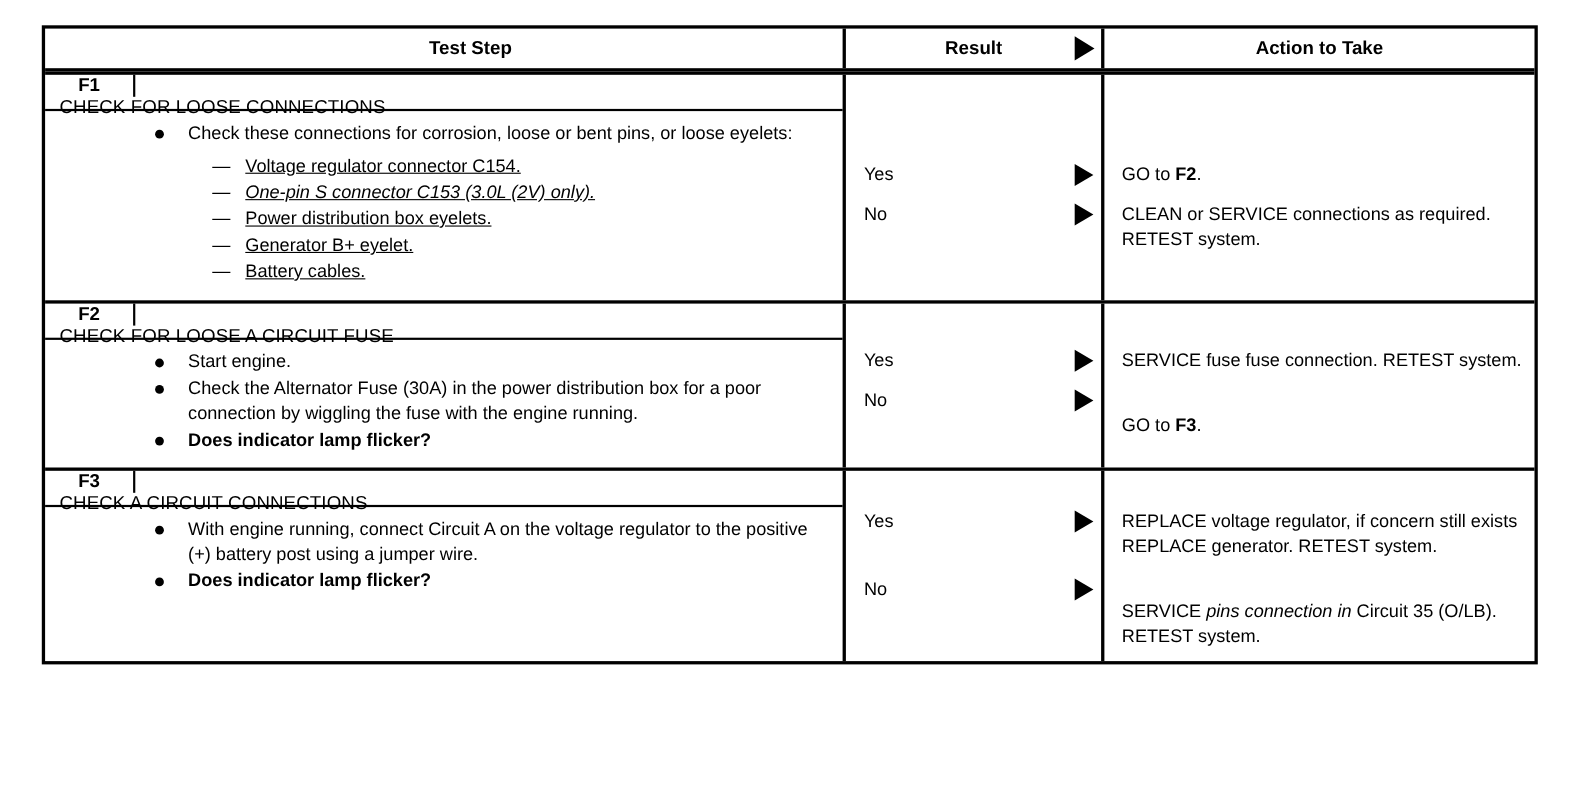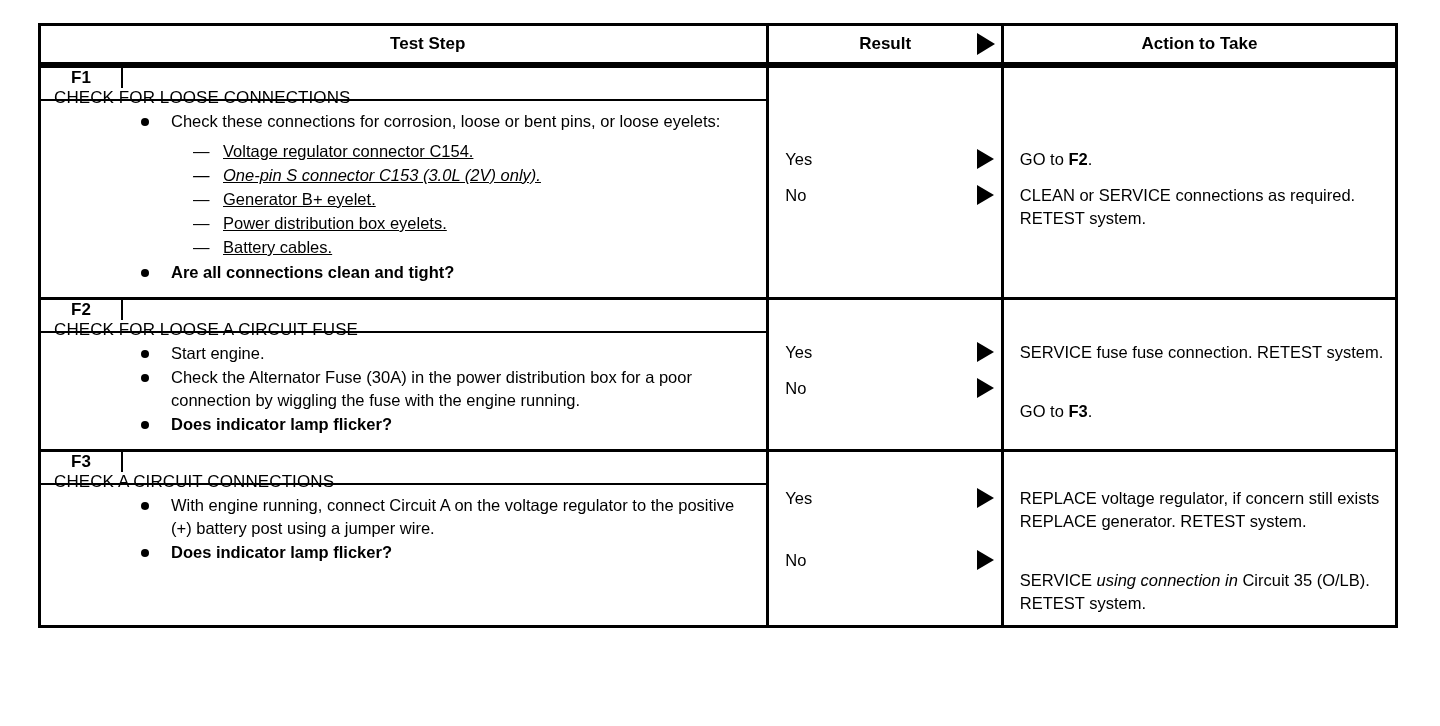--- a/index.html
+++ b/index.html
@@ -263,26 +263,25 @@
           <div class="title-id">F1</div>
           <div class="title-text">CHECK FOR LOOSE CONNECTIONS</div>
         </div>
         <div class="steps-body">
           <ul class="bullets">
             <li>Check these connections for corrosion, loose or bent pins, or loose eyelets:</li>
             <li class="nomark">
               <ul class="dashes">
                 <li>Voltage regulator connector C154.</li>
                 <li class="italic">One-pin S connector C153 (3.0L (2V) only).</li>
+                <li>Power distribution box eyelets.</li>
                 <li>Generator B+ eyelet.</li>
-                <li>Power distribution box eyelets.</li>
                 <li>Battery cables.</li>
               </ul>
             </li>
-            <li class="bold">Are all connections clean and tight?</li>
           </ul>
         </div>
       </div>
 
       <div class="section-mid">
         <ul class="outcome-list pad-f1-res">
           <li class="outcome">
             <span class="label">Yes</span>
             <span class="tri tri-sm arrow"></span>
           </li>
@@ -366,19 +365,19 @@
             <span class="label">No</span>
             <span class="tri tri-sm arrow"></span>
           </li>
         </ul>
       </div>
 
       <div class="section-right">
         <ul class="act-list pad-f3-act">
           <li class="act">REPLACE voltage regulator, if concern still exists REPLACE generator. RETEST system.</li>
           <li class="gap-f3"></li>
-          <li class="act">SERVICE <i>using connection in</i> Circuit 35 (O/LB). RETEST system.</li>
+          <li class="act">SERVICE <i>pins connection in</i> Circuit 35 (O/LB). RETEST system.</li>
         </ul>
       </div>
     </div>
 
   </div>
 </div>
 
 </body></html>

